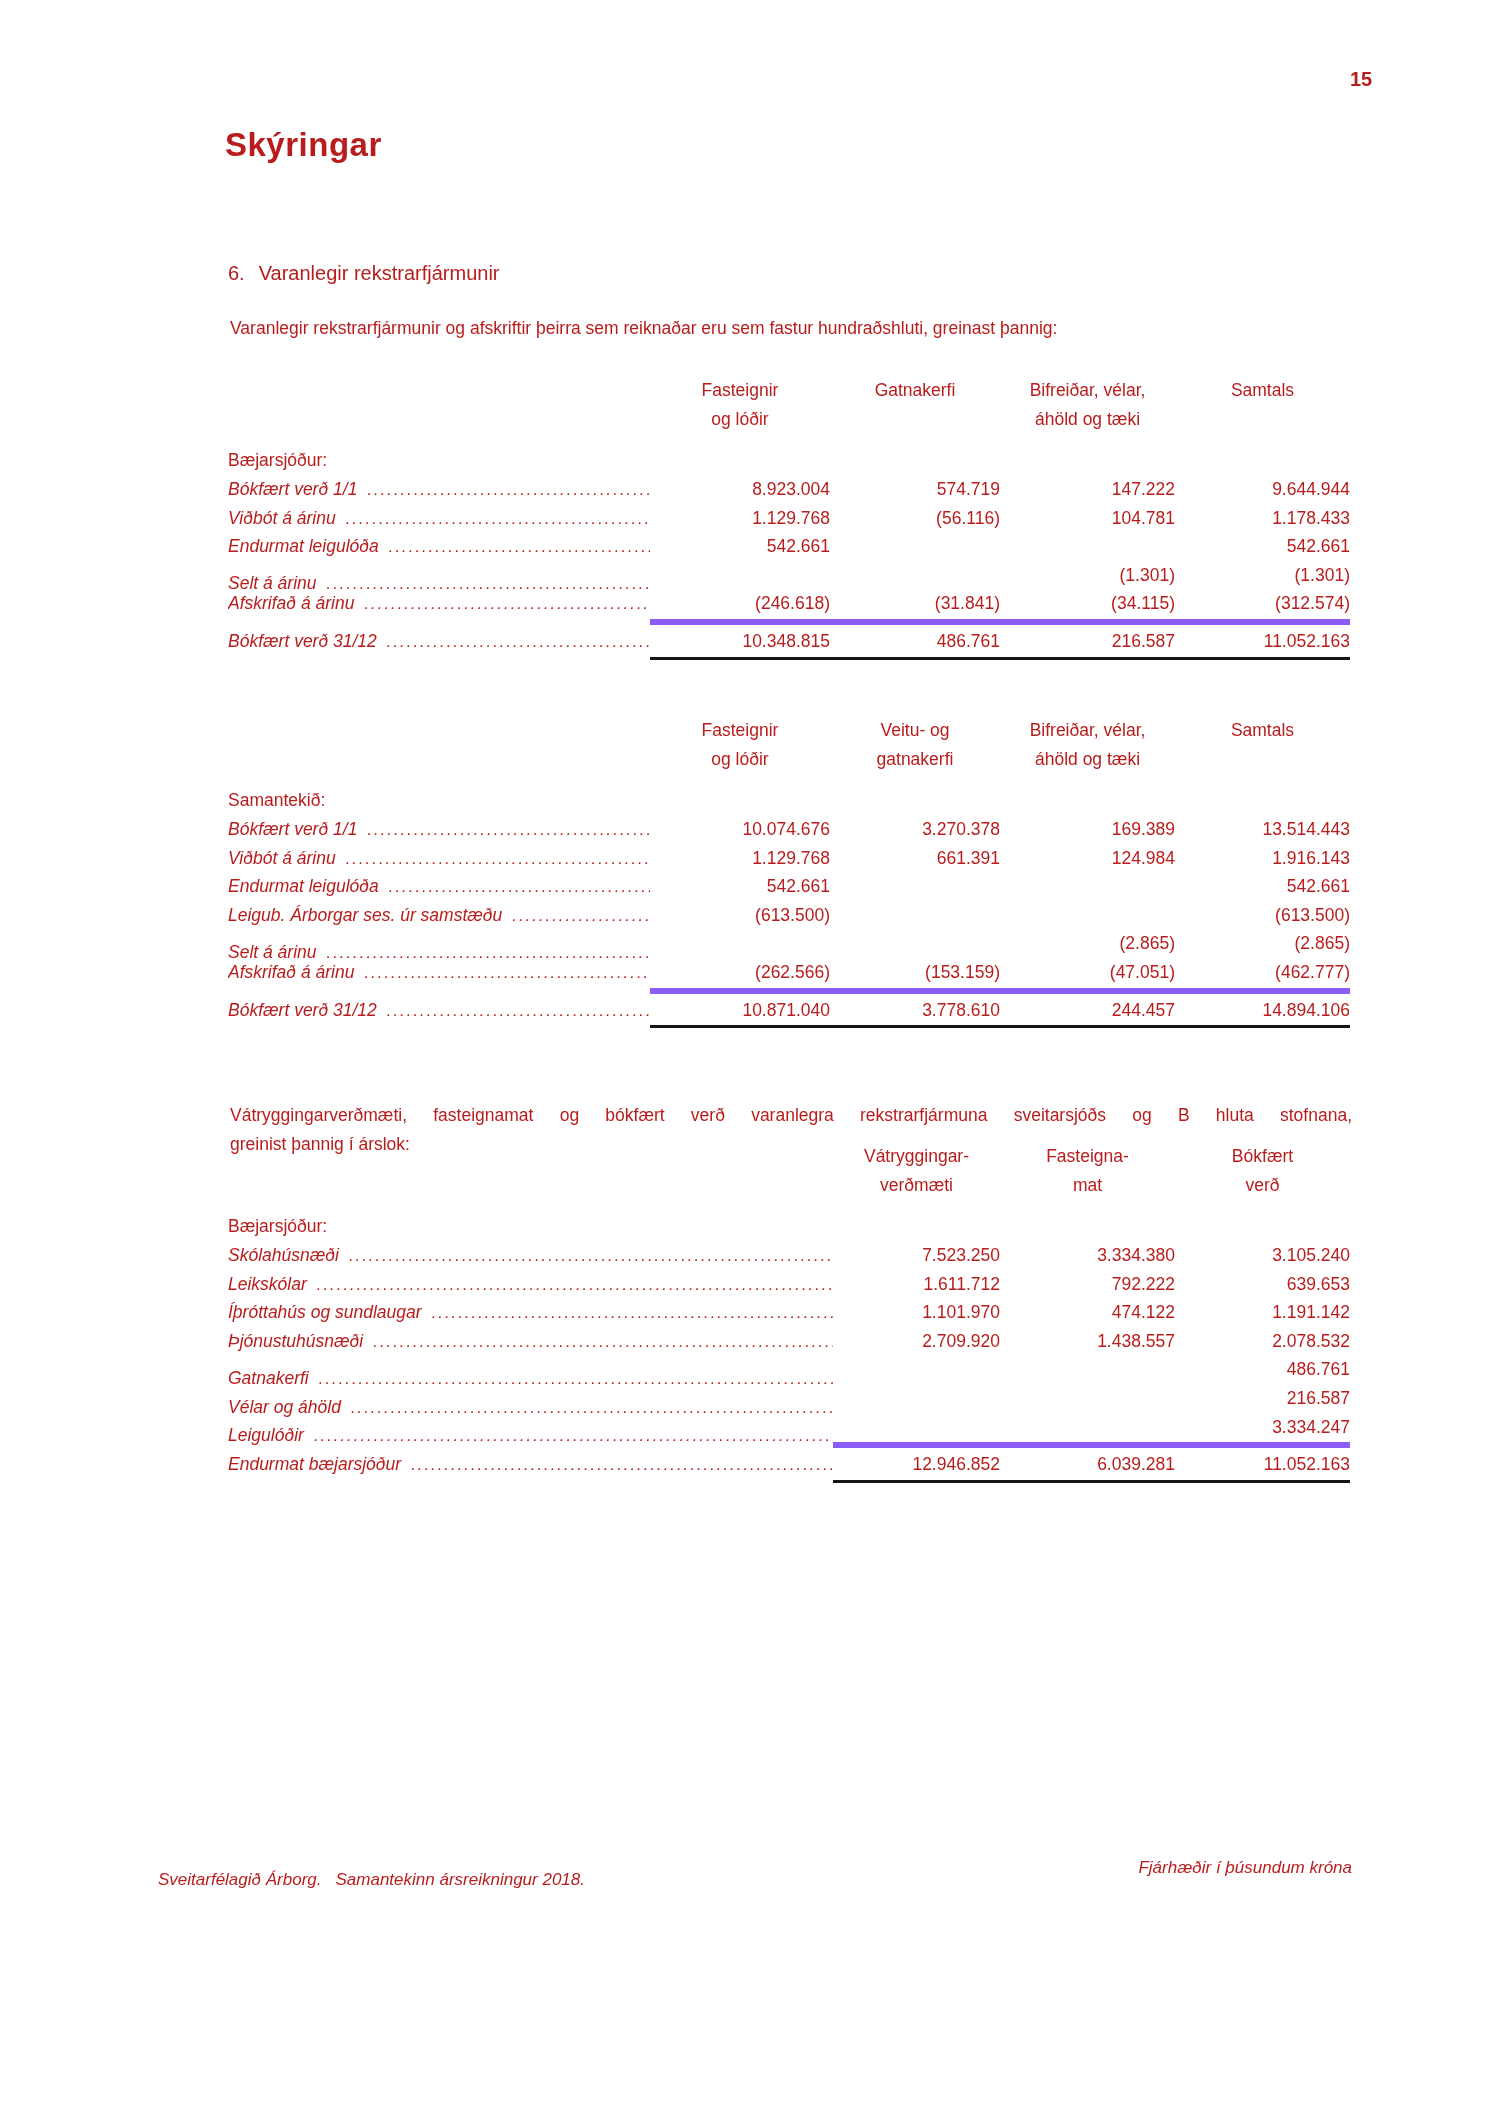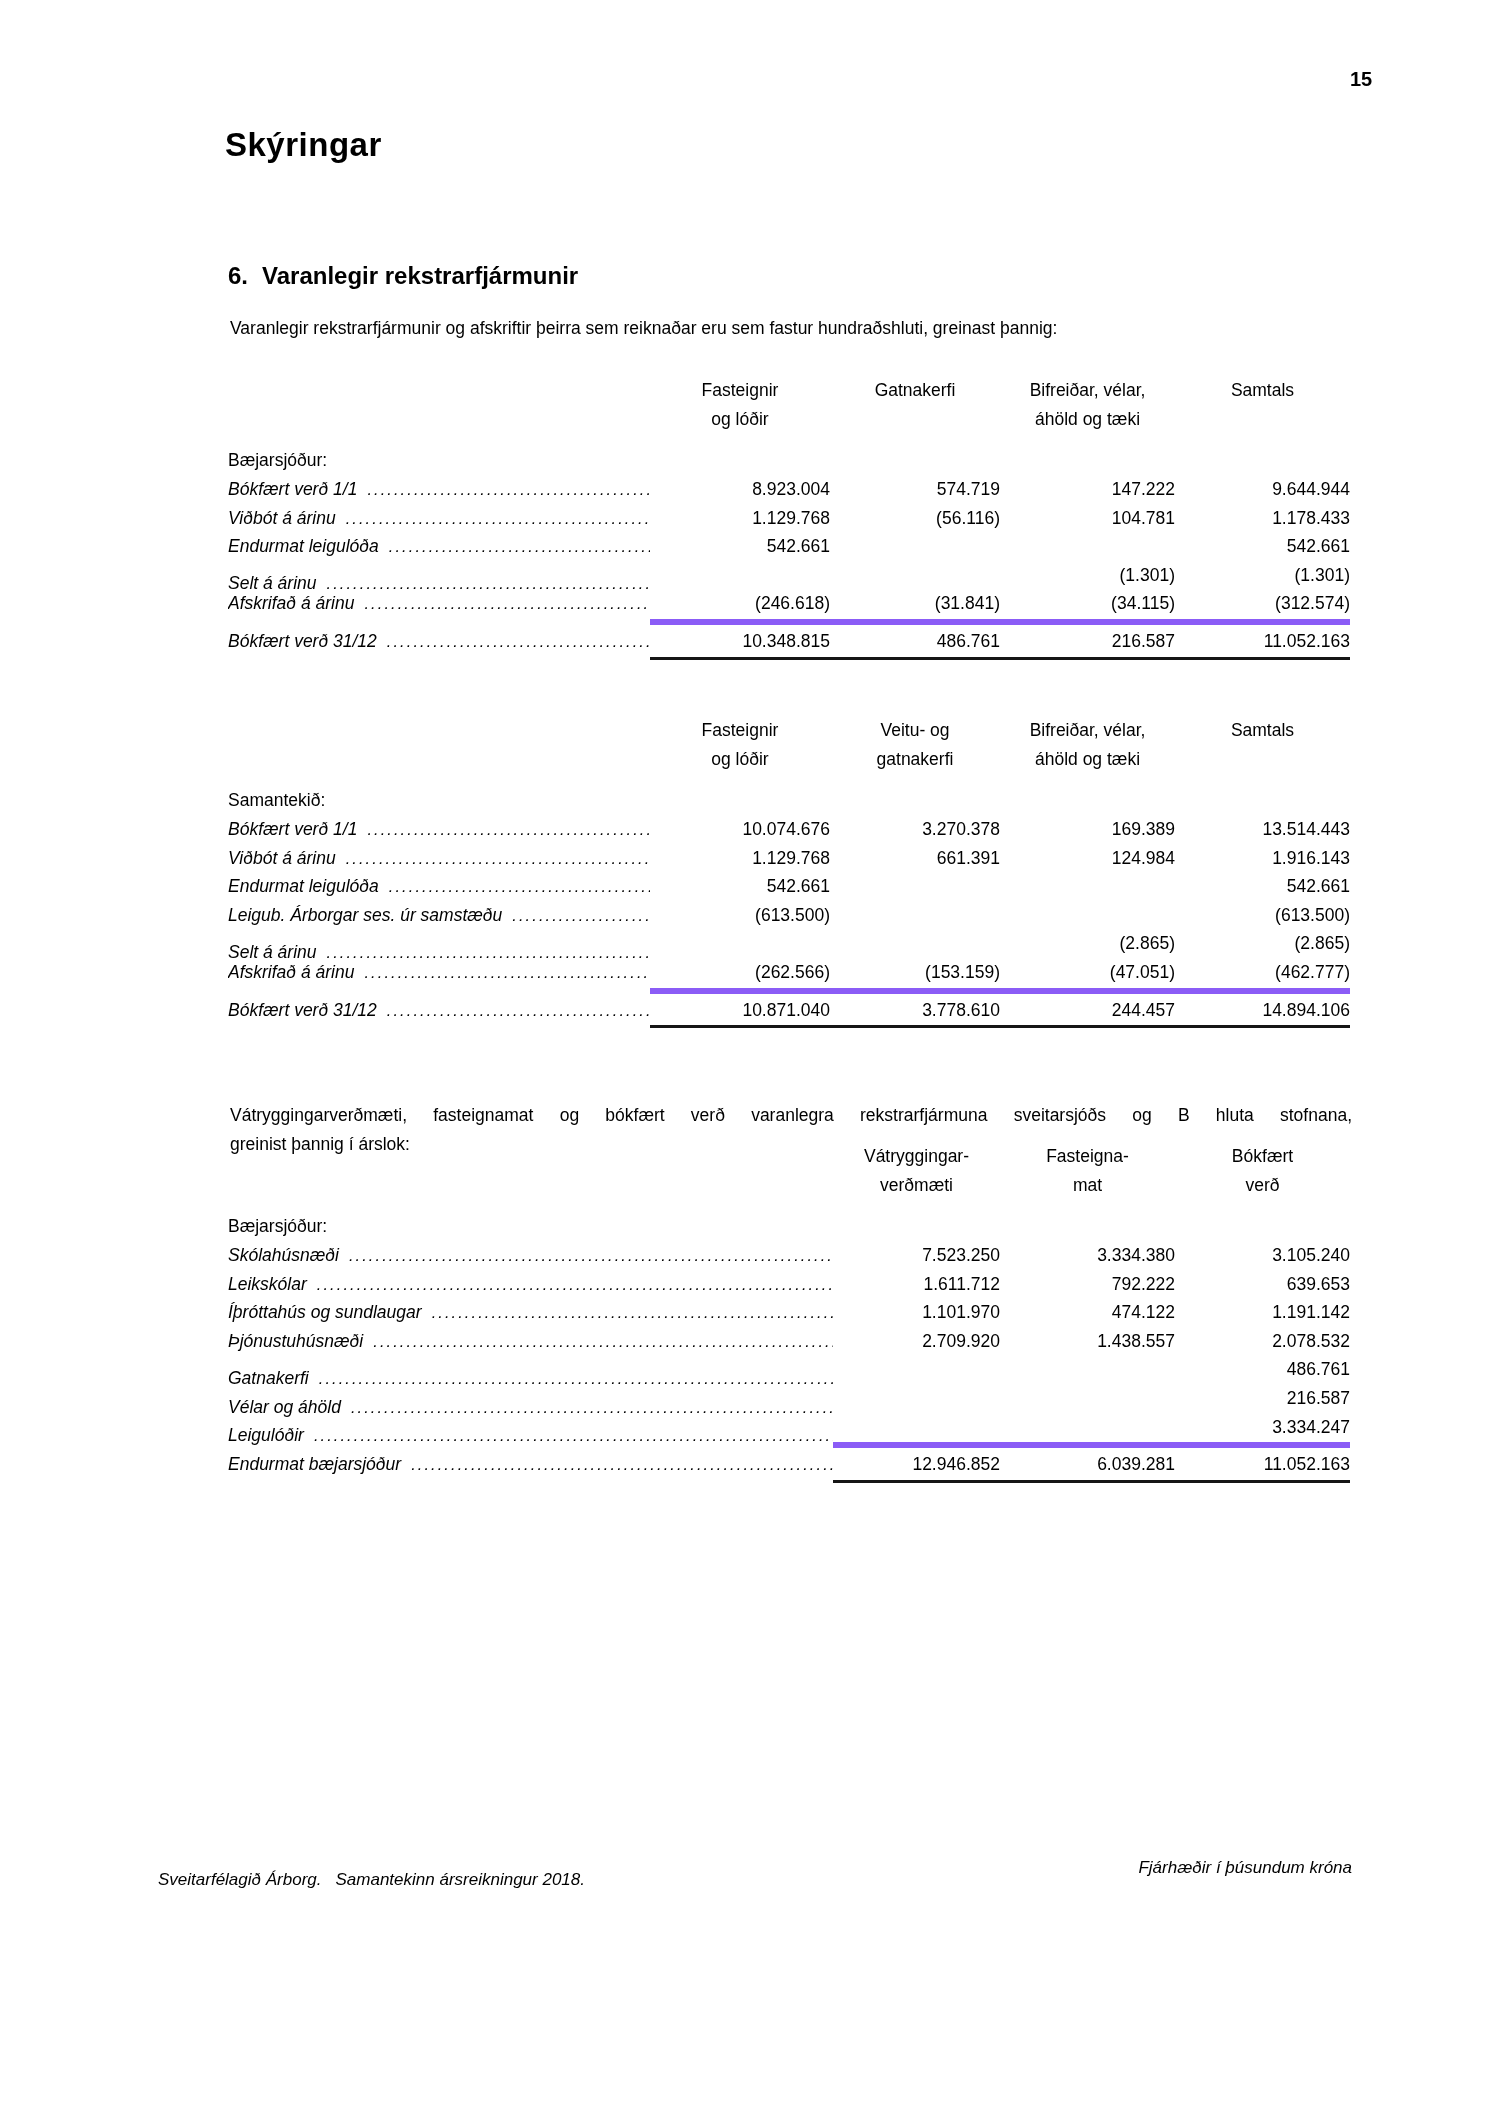--- a/index.html
+++ b/index.html
@@ -1,25 +1,25 @@
 <!DOCTYPE html>
 <html><head>
 <meta charset="utf-8">
 <style>
   html,body{margin:0;padding:0;background:#e8e8e8;}
   .page{
     position:relative;width:1500px;height:2122px;margin:0 auto;
-    background:#ffffff;color:#000000;
+    background:#ffffff;color:#b91c1c;
     font-family:"Liberation Sans", sans-serif;
     overflow:hidden;
   }
   .abs{position:absolute;}
   .page-number{left:1350px;top:68px;font-size:20px;font-weight:bold;}
   .doc-title{left:225px;top:126px;font-size:33px;font-weight:bold;letter-spacing:0.5px;}
-  .section-heading{left:228px;top:262px;font-size:24px;font-weight:bold;}
+  .section-heading{left:228px;top:262px;font-size:20px;font-weight:normal;}
   .section-heading .sec-no{display:inline-block;margin-right:14px;}
   .intro{left:230px;top:318px;font-size:17.5px;}
   .para2{left:230px;top:1056px;width:1122px;font-size:17.5px;line-height:29px;}
   .para2 .j{text-align:justify;text-align-last:justify;margin-top:45px;}
 
   .fin-table{left:228px;width:1122px;font-size:17.5px;}
   .t1{top:376px;} .t2{top:716px;} .t3{top:1142px;}
 
   .thead{display:flex;}
   .hspacer{flex:0 0 auto;}

